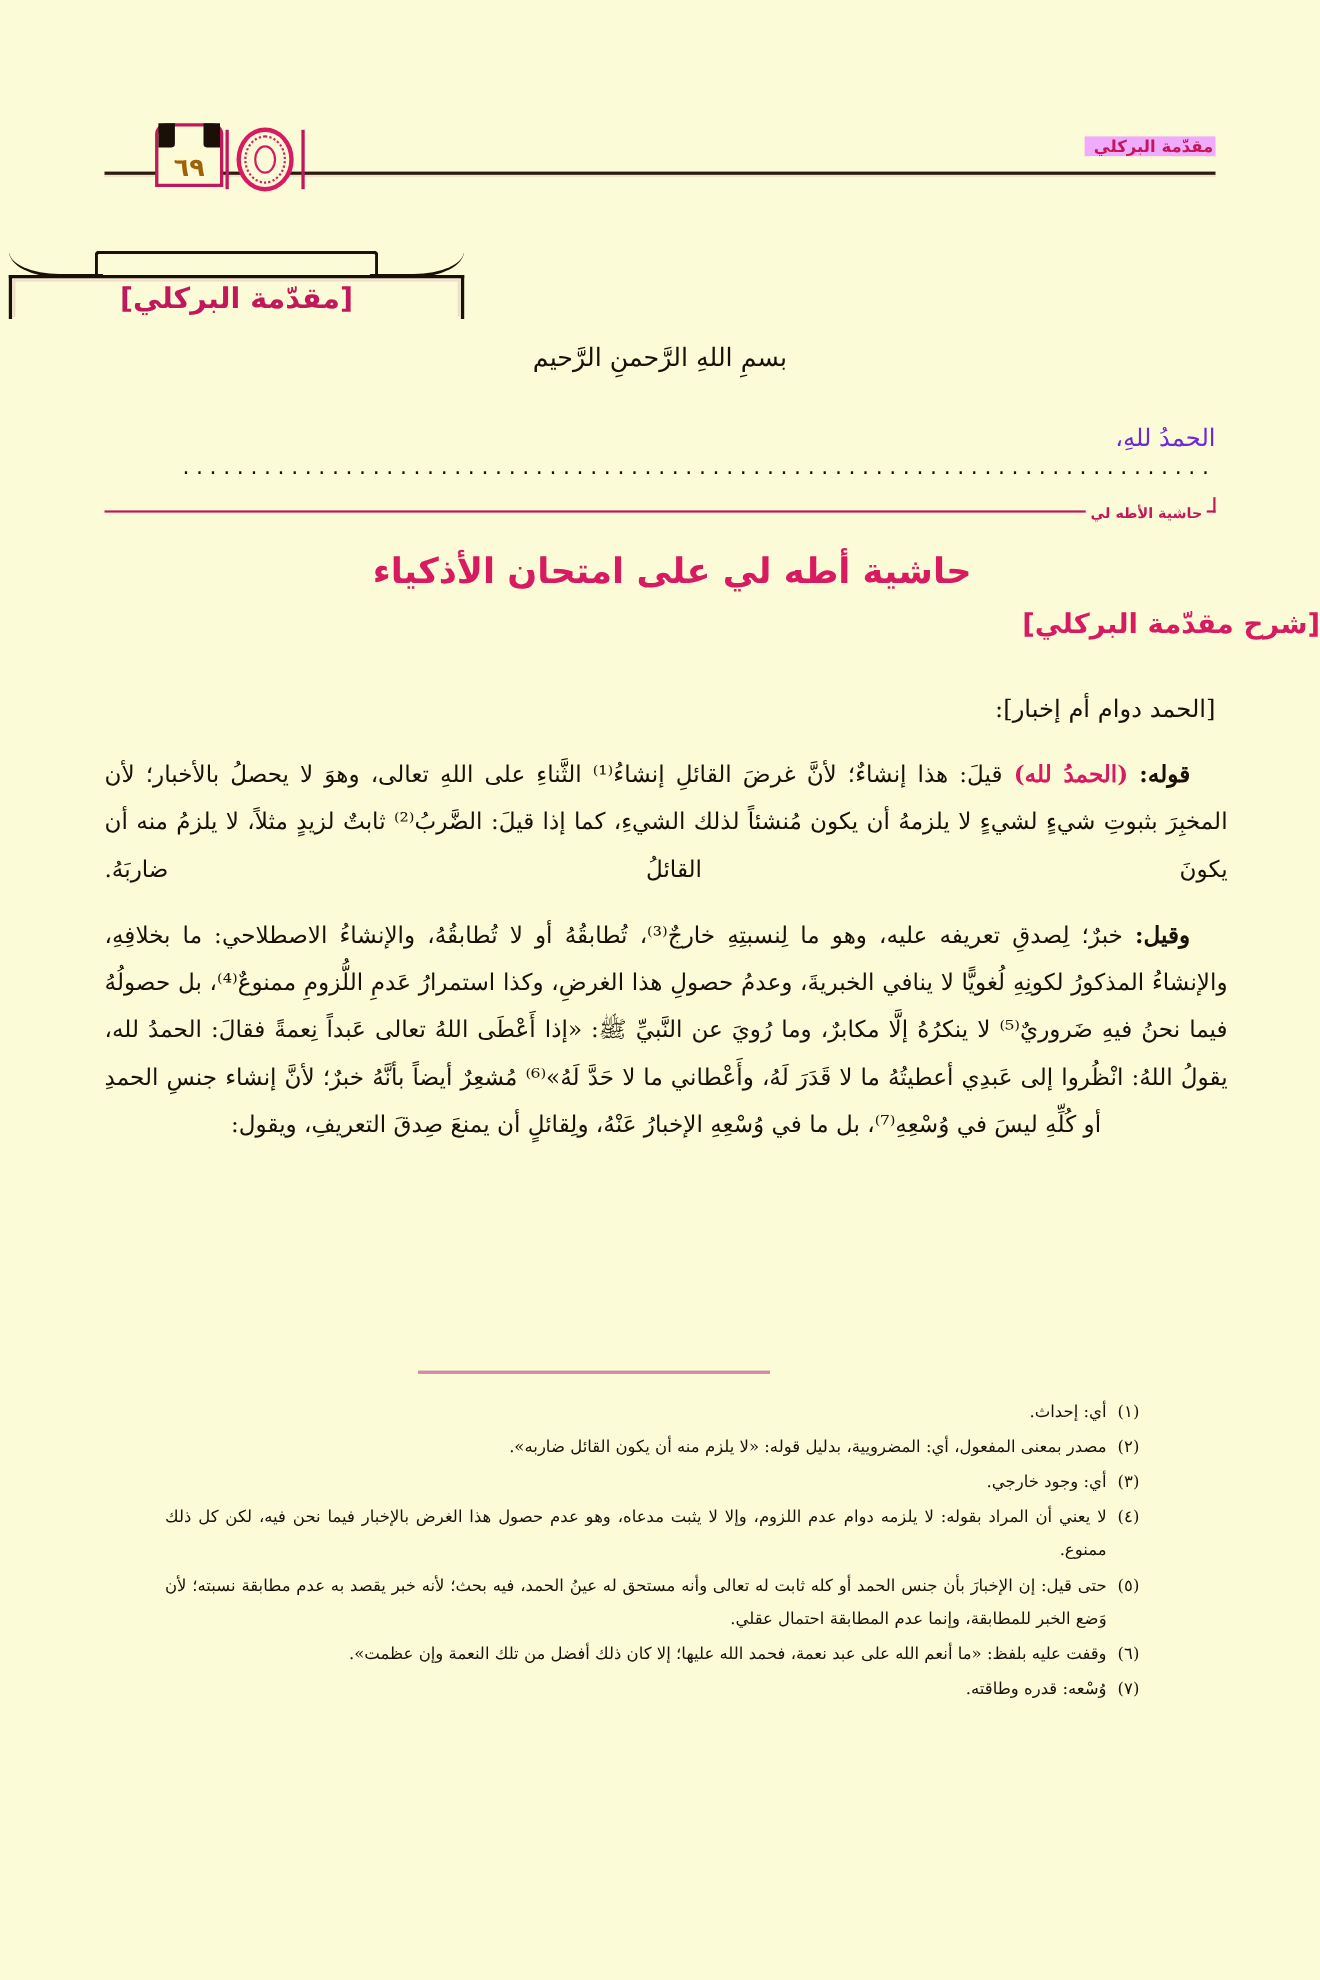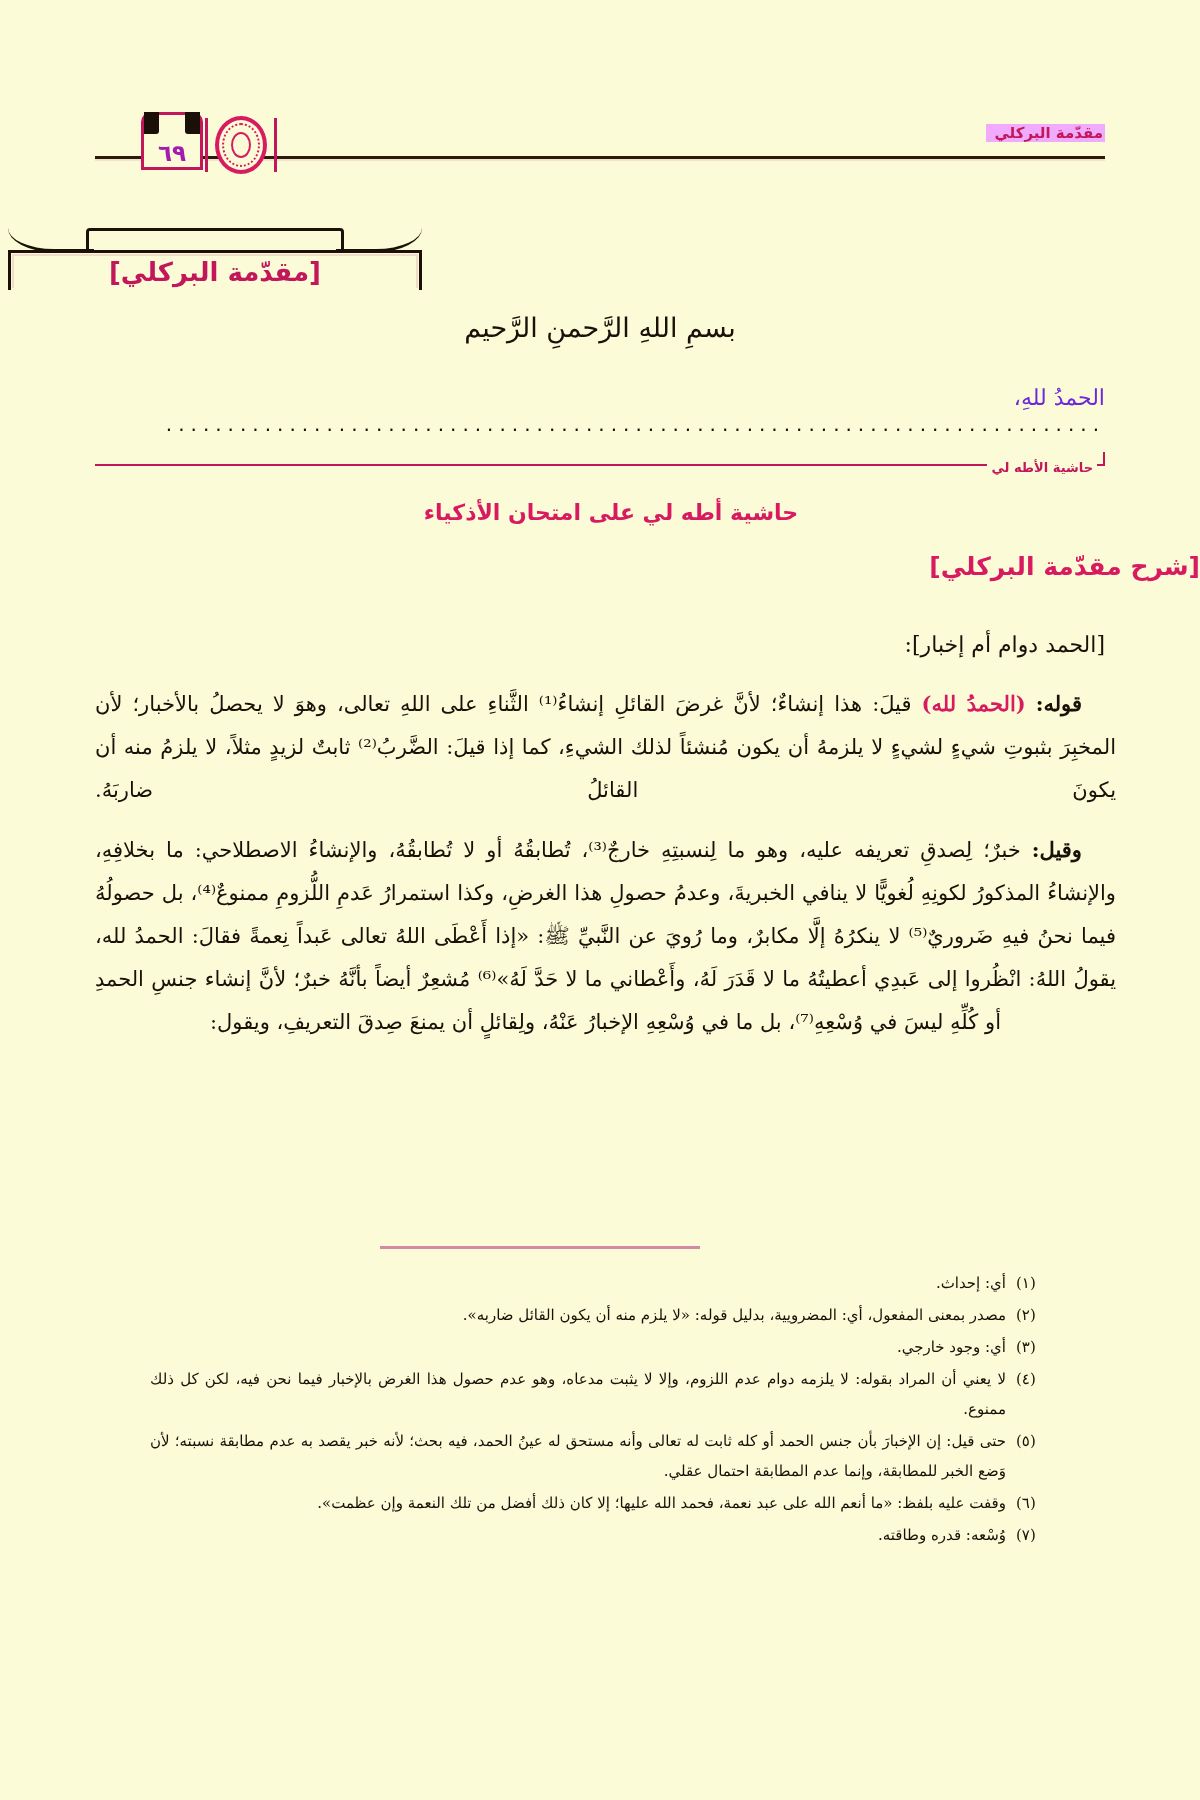--- a/index.html
+++ b/index.html
@@ -91,21 +91,21 @@
   }
   .folio .notch-l { left: 3px; border-bottom-right-radius: 3px;}
   .folio .notch-r { right: 3px; border-bottom-left-radius: 3px;}
   .folio .num {
     position: absolute;
     left: 0; right: 0;
     bottom: 4px;
     text-align: center;
     font-size: 23px;
     font-weight: bold;
-    color: #a21caf;
+    color: #a16207;
     font-family: "DejaVu Sans", sans-serif;
   }
   
   .rosette {
     position: absolute;
     top: -2px;
     left: 120px;
     width: 52px;
     height: 58px;
   }
@@ -208,21 +208,21 @@
     z-index: 2;
   }
 
   
   .basmala {
     position: absolute;
     top: 312px;
     left: 0; right: 0;
     text-align: center;
     font-family: "DejaVu Serif", serif;
-    font-size: 27px;
+    font-size: 23px;
     color: #1a1008;
   }
 
   
   .matn-line {
     position: absolute;
     top: 385px;
     right: 95px;
     left: 95px;
     font-family: "DejaVu Serif", serif;
@@ -280,21 +280,21 @@
     font-family: "DejaVu Sans", sans-serif;
     margin-top: 16px;
   }
 
   
   .hashiya-title {
     position: absolute;
     top: 500px;
     left: 0; right: 0;
     text-align: center;
-    font-size: 22px;
+    font-size: 32px;
     font-weight: bold;
     color: #d81b60;
     font-family: "DejaVu Sans", sans-serif;
     margin-left: 22px;
   }
   .hashiya-sub {
     position: absolute;
     top: 552px;
     left: 0; right: 0;
     text-align: right;

